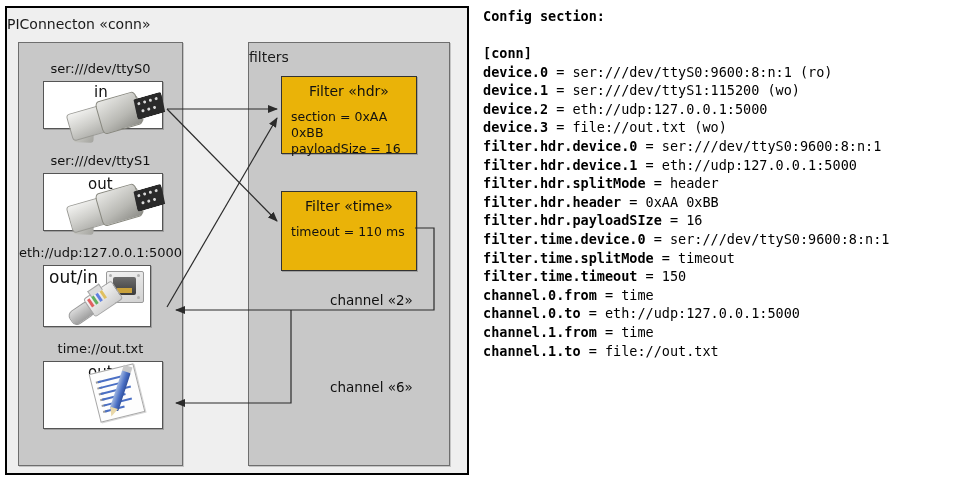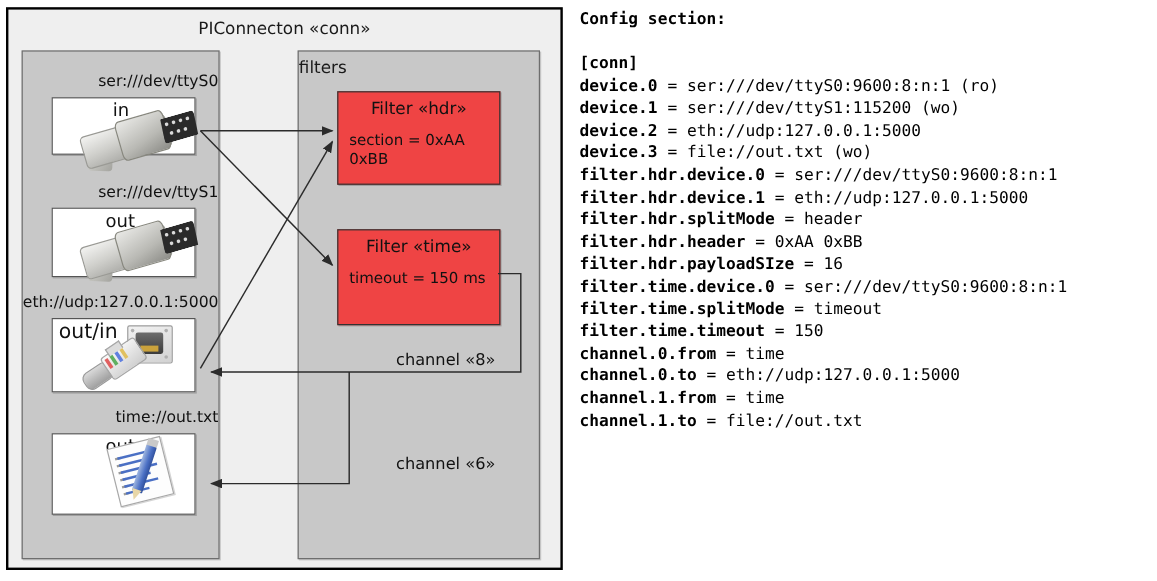--- a/index.html
+++ b/index.html
@@ -4,41 +4,41 @@
 <style>
   html,body{margin:0;padding:0;background:#ffffff;}
   body{width:964px;height:484px;position:relative;overflow:hidden;
        font-family:"DejaVu Sans","Liberation Sans",sans-serif;}
 
   
   #diagram{position:absolute;left:0;top:0;width:478px;height:484px;}
 
   .outer-frame{position:absolute;left:5px;top:6px;width:464px;height:469px;
       background:#efefef;border:2px solid #000;box-sizing:border-box;}
-  .outer-title{position:absolute;left:0;top:8px;width:100%;text-align:center;
+  .outer-title{position:absolute;left:0;top:8px;width:100%;
       font-size:14px;color:#1a1a1a;}
 
   .group-box{position:absolute;background:#c8c8c8;
       border:1px solid #6e6e6e;box-sizing:border-box;
       box-shadow:1px 1px 0 rgba(0,0,0,.18);}
   .group-title{position:absolute;left:0;top:6px;width:100%;text-align:left;
       font-size:14px;color:#1a1a1a;}
 
   
   #devices{left:18px;top:42px;width:165px;height:424px;}
   #filters{left:248px;top:42px;width:202px;height:424px;}
 
-  .dev-label{position:absolute;font-size:13px;color:#111;text-align:right;
+  .dev-label{position:absolute;font-size:13px;color:#111;text-align:center;
       white-space:nowrap;}
   .dev-box{position:absolute;background:#fff;border:1px solid #555;
       box-sizing:border-box;box-shadow:1px 1px 0 rgba(0,0,0,.2);}
   .dev-dir{position:absolute;font-size:15px;color:#111;}
 
   
-  .filter-box{position:absolute;background:#ef4444;border:1px solid #333;
+  .filter-box{position:absolute;background:#eab308;border:1px solid #333;
       box-sizing:border-box;box-shadow:1px 1px 0 rgba(0,0,0,.2);}
   .filter-title{position:absolute;left:0;top:6px;width:100%;text-align:center;
       font-size:14px;color:#111;}
   .filter-props{position:absolute;left:9px;top:32px;font-size:12.5px;
       color:#111;line-height:16px;}
 
   .channel-label{position:absolute;font-size:13.5px;color:#111;white-space:nowrap;}
 
   svg.edges{position:absolute;left:0;top:0;width:478px;height:484px;
       pointer-events:none;}
@@ -156,21 +156,21 @@
             <span class="pin" style="left:22px;top:4px;"></span>
             <span class="pin" style="left:6px;top:12px;"></span>
             <span class="pin" style="left:12px;top:12px;"></span>
             <span class="pin" style="left:18px;top:12px;"></span>
           </div>
         </div>
       </div>
     </div>
 
     <div class="dev-label" style="left:0;top:202px;width:163px;">eth://udp:127.0.0.1:5000</div>
-    <div class="dev-box" style="left:24px;top:222px;width:120px;height:62px;padding-left:44px;">
+    <div class="dev-box" style="left:24px;top:222px;width:108px;height:62px;padding-left:44px;">
       <div class="dev-dir" style="left:5px;top:1px;font-size:17px;">out/in</div>
       <div class="icon ethjack">
         <div class="port"></div>
         <span class="scr" style="left:2px;top:2px;"></span>
         <span class="scr" style="left:30px;top:2px;"></span>
         <span class="scr" style="left:2px;top:24px;"></span>
         <span class="scr" style="left:30px;top:24px;"></span>
       </div>
       <div class="icon ethplug">
         <div class="cable"></div>
@@ -210,32 +210,33 @@
     </div>
   </div>
 
   <div class="group-box" id="filters">
     <div class="group-title">filters</div>
 
     <div class="filter-box" style="left:32px;top:33px;width:136px;height:78px;">
       <div class="filter-title">Filter «hdr»</div>
       <div class="filter-props">
         <div>section = 0xAA 0xBB</div>
+        <div>payloadSize = 16</div>
       </div>
     </div>
 
     <div class="filter-box" style="left:32px;top:148px;width:136px;height:80px;">
       <div class="filter-title">Filter «time»</div>
       <div class="filter-props">
-        <div>timeout = 150 ms</div>
+        <div>timeout = 110 ms</div>
       </div>
     </div>
   </div>
 
-  <div class="channel-label" style="left:330px;top:292px;">channel «8»</div>
+  <div class="channel-label" style="left:330px;top:292px;">channel «2»</div>
   <div class="channel-label" style="left:330px;top:379px;">channel «6»</div>
 
   <svg class="edges" viewBox="0 0 478 484">
     <defs>
       <marker id="ah" markerWidth="10" markerHeight="8" refX="9" refY="4" orient="auto" markerUnits="userSpaceOnUse">
         <path d="M0,0 L10,4 L0,8 z" fill="#2b2b2b"></path>
       </marker>
     </defs>
 
     <line x1="167" y1="109" x2="277" y2="109" stroke="#2b2b2b" stroke-width="1.2" marker-end="url(#ah)"></line>

